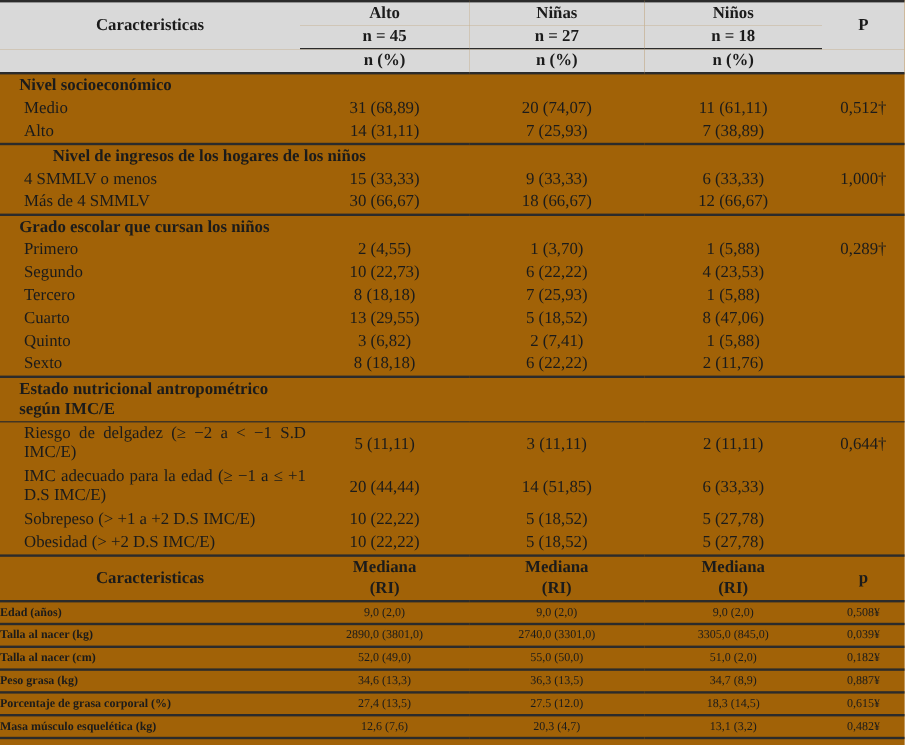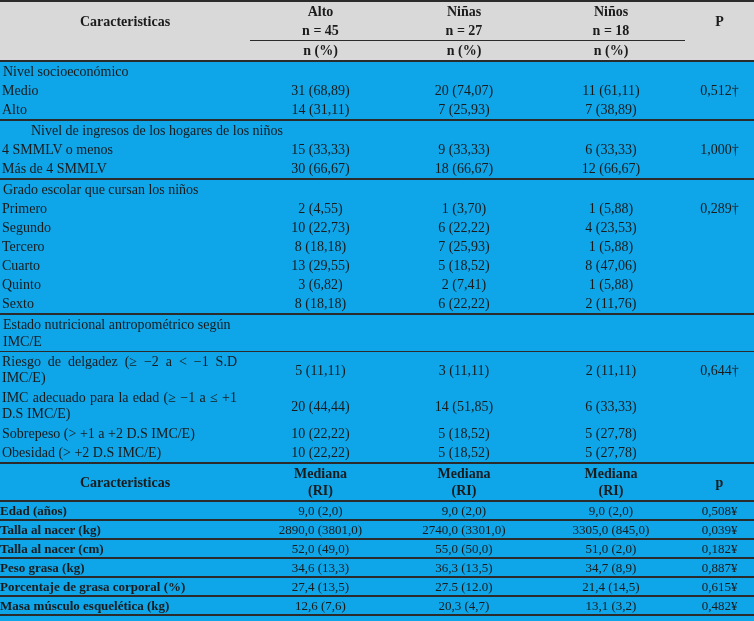--- a/index.html
+++ b/index.html
@@ -4,58 +4,58 @@
 <title>Document</title>
 <style>
   :root{
     --header-bg:#d9d9d9;
     --line:#2b2b2b;
     --text:#1b1b1b;
   }
   *{box-sizing:border-box;}
   html,body{margin:0;padding:0;background:#ffffff;}
   .sheet{
-    width:754px;height:621px;overflow:hidden;background:#0ea5e9;
+    width:754px;height:621px;overflow:hidden;background:#a16207;
     color:var(--text);
     font-family:"Liberation Serif","DejaVu Serif",serif;
   }
   table{
     border-collapse:collapse;table-layout:fixed;width:754px;
     border-top:2px solid var(--line);
     border-bottom:2px solid var(--line);
   }
   thead th{
     background:var(--header-bg);
     font-weight:bold;font-size:14px;line-height:19px;
     padding:0;text-align:center;vertical-align:middle;
   }
   thead{border-bottom:2px solid var(--line);}
   tr.grpline th{border-bottom:1px solid var(--line);}
   td{
     font-size:14px;line-height:19px;padding:0;
     vertical-align:middle;text-align:center;
   }
-  td.label{text-align:left;padding-left:2px;}
+  td.label{text-align:left;padding-left:20px;}
   tr.section>td{
-    font-weight:normal;text-align:left;padding-left:3px;
+    font-weight:bold;text-align:left;padding-left:16px;
     border-top:2px solid var(--line);
   }
   tr.thinline>td{border-bottom:1px solid var(--line);}
   .just{text-align:justify;}
   .w285{width:285px;line-height:17px;padding:1px 0;margin-left:28px;}
   .w240{width:240px;line-height:17px;padding:1px 0;}
   .w235{width:235px;line-height:16px;text-align:justify;padding:2px 0;}
   tr.mhead>td{
     border-top:2px solid var(--line);
     font-weight:bold;line-height:17px;padding:1px 0;
   }
   tr.mhead>td.label{text-align:center;padding-left:0;}
   tr.mrow>td{
     border-top:2px solid var(--line);
-    line-height:15px;font-size:13px;padding:1px 0;
+    line-height:15px;font-size:10px;padding:1px 0;
   }
   tr.mrow>td.label{font-weight:bold;}
 </style>
 </head>
 <body>
 
 <div class="sheet">
 <table>
   <colgroup>
     <col style="width:250px">
@@ -253,21 +253,21 @@
       <td class="label">Peso grasa (kg)</td>
       <td>34,6 (13,3)</td>
       <td>36,3 (13,5)</td>
       <td>34,7 (8,9)</td>
       <td>0,887¥</td>
     </tr>
     <tr class="mrow">
       <td class="label">Porcentaje de grasa corporal (%)</td>
       <td>27,4 (13,5)</td>
       <td>27.5 (12.0)</td>
-      <td>21,4 (14,5)</td>
+      <td>18,3 (14,5)</td>
       <td>0,615¥</td>
     </tr>
     <tr class="mrow">
       <td class="label">Masa músculo esquelética (kg)</td>
       <td>12,6 (7,6)</td>
       <td>20,3 (4,7)</td>
       <td>13,1 (3,2)</td>
       <td>0,482¥</td>
     </tr>
 

